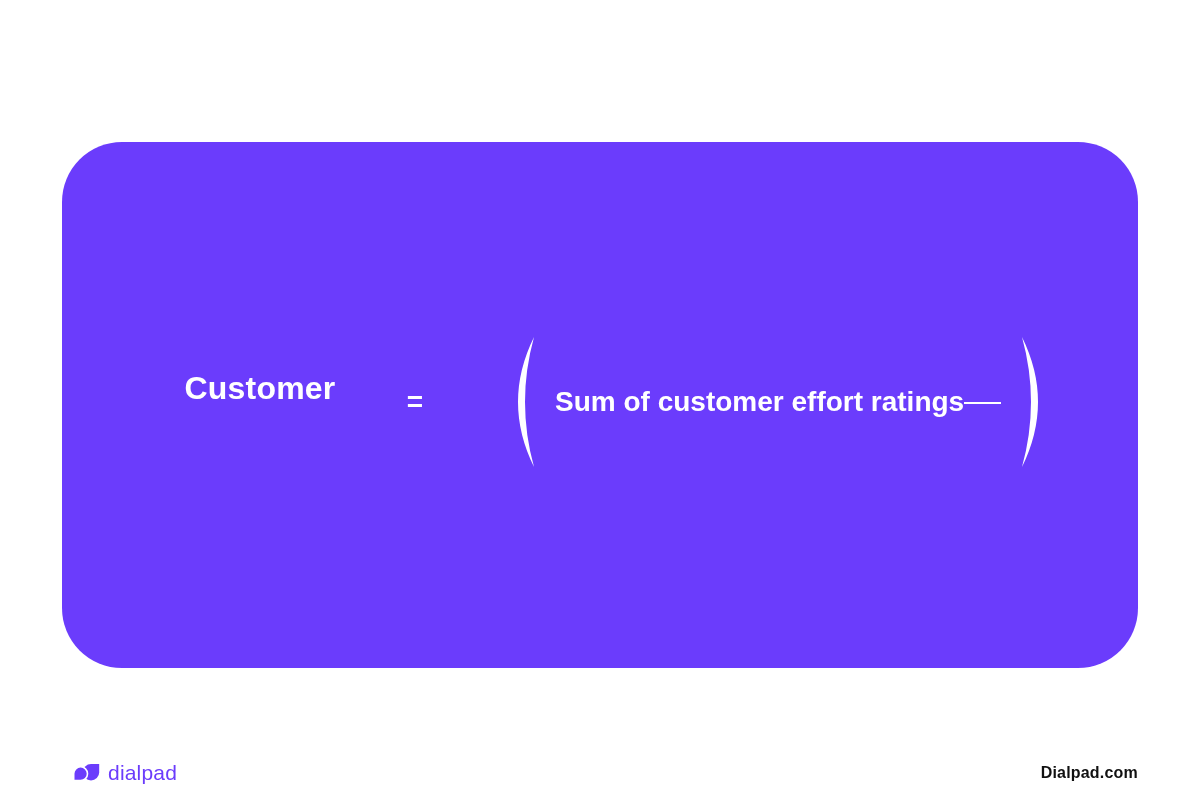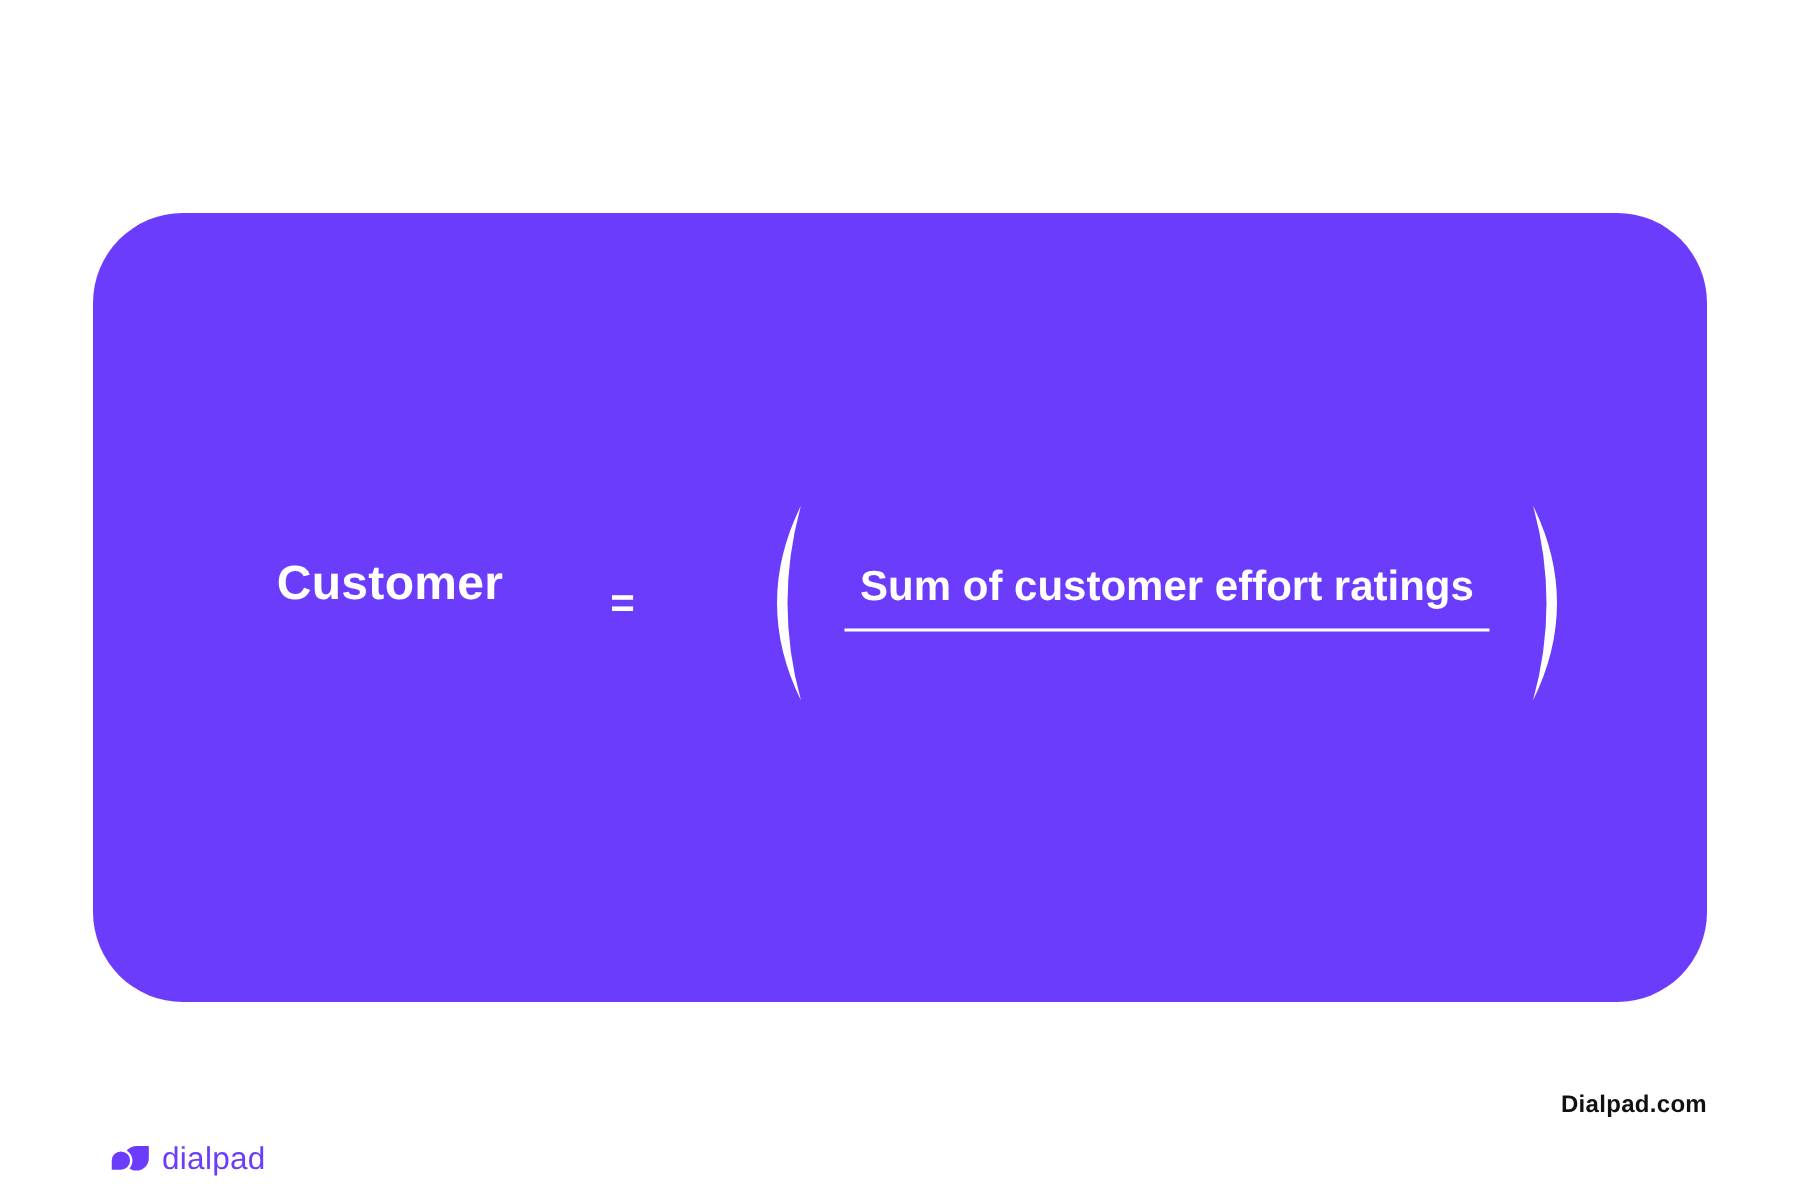--- a/index.html
+++ b/index.html
@@ -55,21 +55,20 @@
     left: 396px; top: 180px;
     width: 640px; height: 160px;
     display: flex;
     align-items: center;
     justify-content: center;
     gap: 16px;
   }
   .paren { flex: 0 0 auto; display: block; }
   .fraction {
     display: flex;
-    flex-direction: column;
     align-items: center;
     width: 446px;
   }
   .numerator {
     color: var(--white);
     font-size: 28px;
     font-weight: 700;
     white-space: nowrap;
     line-height: 34px;
   }
@@ -97,21 +96,21 @@
     gap: 7px;
   }
   .brand-wordmark {
     color: var(--purple);
     font-size: 21px;
     font-weight: 500;
     letter-spacing: 0.2px;
   }
   .footer-site {
     position: absolute;
-    right: 62px; top: 728px;
+    right: 62px; top: 764px;
     color: var(--ink);
     font-size: 16px;
     font-weight: 700;
     letter-spacing: 0.2px;
   }
 </style>
 </head>
 <body>
 
 <div class="stage">

